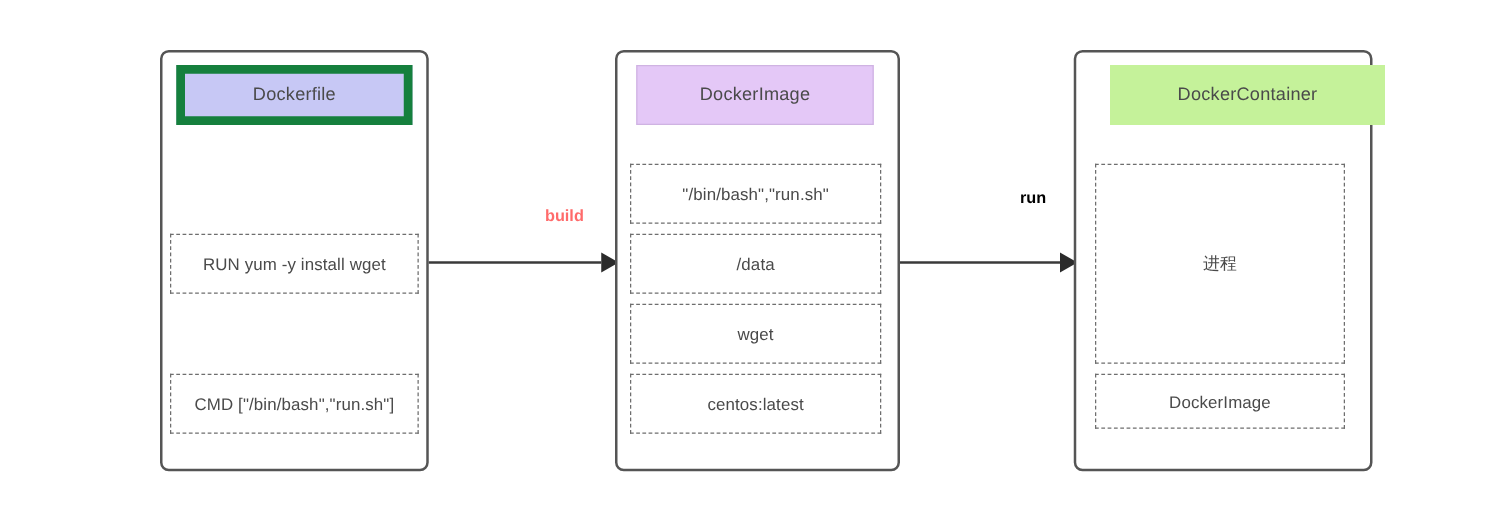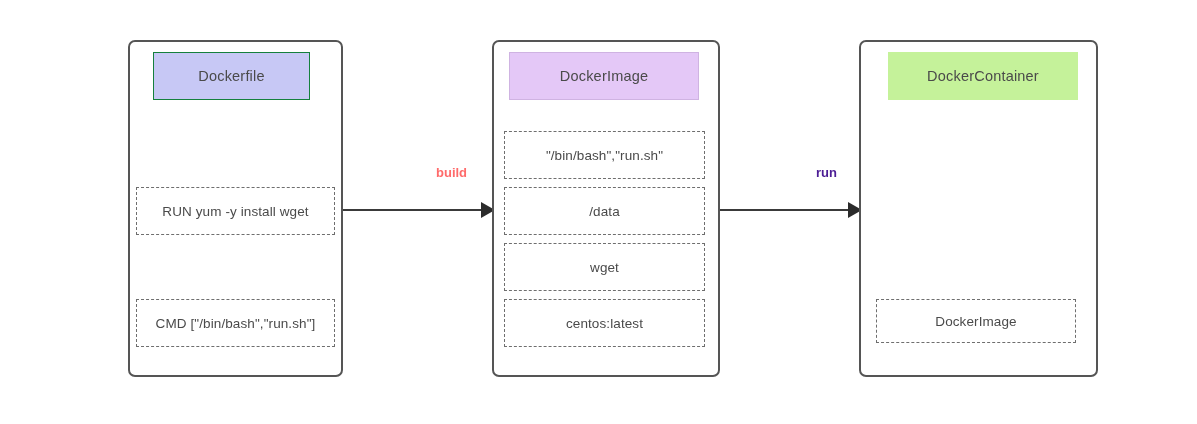--- a/index.html
+++ b/index.html
@@ -41,31 +41,31 @@
     display: flex;
     align-items: center;
     justify-content: center;
     box-sizing: border-box;
     font-size: 14.5px;
     color: #4a4a4a;
     letter-spacing: 0.2px;
     white-space: nowrap;
   }
   #header-dockerfile {
-    left: 153px; top: 52px; width: 157px; height: 48px;
+    left: 141px; top: 52px; width: 189px; height: 48px;
     background: #c7c8f5;
-    border: 1px solid #15803d;
+    border: 7px solid #15803d;
   }
   #header-dockerimage {
     left: 509px; top: 52px; width: 190px; height: 48px;
     background: #e4c8f7;
     border: 1px solid #cfb3e2;
   }
   #header-dockercontainer {
-    left: 888px; top: 52px; width: 190px; height: 48px;
+    left: 888px; top: 52px; width: 220px; height: 48px;
     background: #c5f29a;
     border: none;
   }
 
   
   .dashed-box {
     position: absolute;
     display: flex;
     align-items: center;
     justify-content: center;
@@ -104,21 +104,21 @@
   #arrow-run   { left: 720px; top: 196px; width: 142px; height: 28px; }
 
   .arrow-label {
     position: absolute;
     font-size: 13px;
     font-weight: bold;
     white-space: nowrap;
     margin-left: 48px;
   }
   #label-build { left: 388px; top: 165px; color: #ff6b6b; }
-  #label-run   { left: 768px; top: 165px; color: #4c1d95; }
+  #label-run   { left: 768px; top: 150px; color: #000000; }
 
   
   #watermark {
     position: absolute;
     right: 14px;
     bottom: 10px;
     font-size: 17px;
     color: #dcdcdc;
     letter-spacing: 0.5px;
     white-space: nowrap;
@@ -152,16 +152,17 @@
 
   <svg class="arrow-svg" id="arrow-run" viewBox="0 0 142 28">
     <line x1="0" y1="14" x2="128" y2="14" stroke="#3a3a3a" stroke-width="2"></line>
     <polygon points="128,6 142,14 128,22" fill="#2b2b2b"></polygon>
   </svg>
   <div class="arrow-label" id="label-run">run</div>
 
   <div class="panel" id="panel-dockercontainer"></div>
   <div class="panel-header" id="header-dockercontainer">DockerContainer</div>
 
+  <div class="dashed-box" id="box-process">进程</div>
   <div class="dashed-box" id="box-container-image">DockerImage</div>
 
 
 </div>
 
 </body></html>

